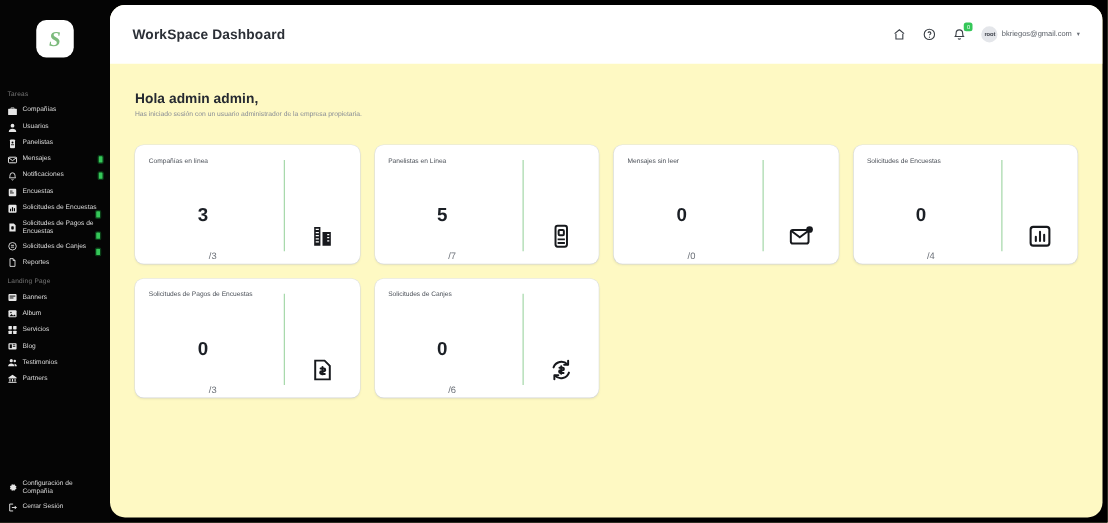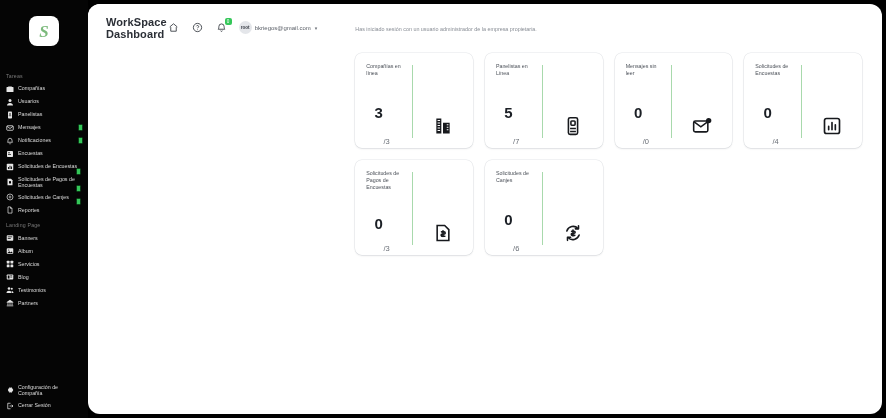--- a/index.html
+++ b/index.html
@@ -93,24 +93,25 @@
   }
 
   
   .main {
     flex: 1 1 auto;
     height: 418px;
     padding: 4px 4px 4px 0;
   }
   .main-inner {
     width: 100%; height: 410px;
-    background: #ffffff;
+    background: #fef9c3;
     border-radius: 12px;
     overflow: hidden;
     display: flex;
+    flex-direction: column;
   }
   .topbar {
     height: 47px;
     background: #ffffff;
     display: flex;
     align-items: center;
     justify-content: space-between;
     padding: 0 18px 0 18px;
     flex: 0 0 47px;
   }
@@ -495,20 +496,21 @@
           </div>
           <div class="user-chip">
             <span class="avatar">root</span>
             <span class="user-email">bkriegos@gmail.com</span>
             <span class="caret">▾</span>
           </div>
         </div>
       </header>
 
       <section class="content">
+        <div class="greet-title">Hola admin admin,</div>
         <div class="greet-sub">Has iniciado sesión con un usuario administrador de la empresa propietaria.</div>
 
         <div class="card-grid">
 
           <div class="card">
             <div class="card-left">
               <div class="card-title">Compañías en línea</div>
               <div class="card-value">
                 <span class="big-num">3</span>
                 <span class="den">/3</span>

